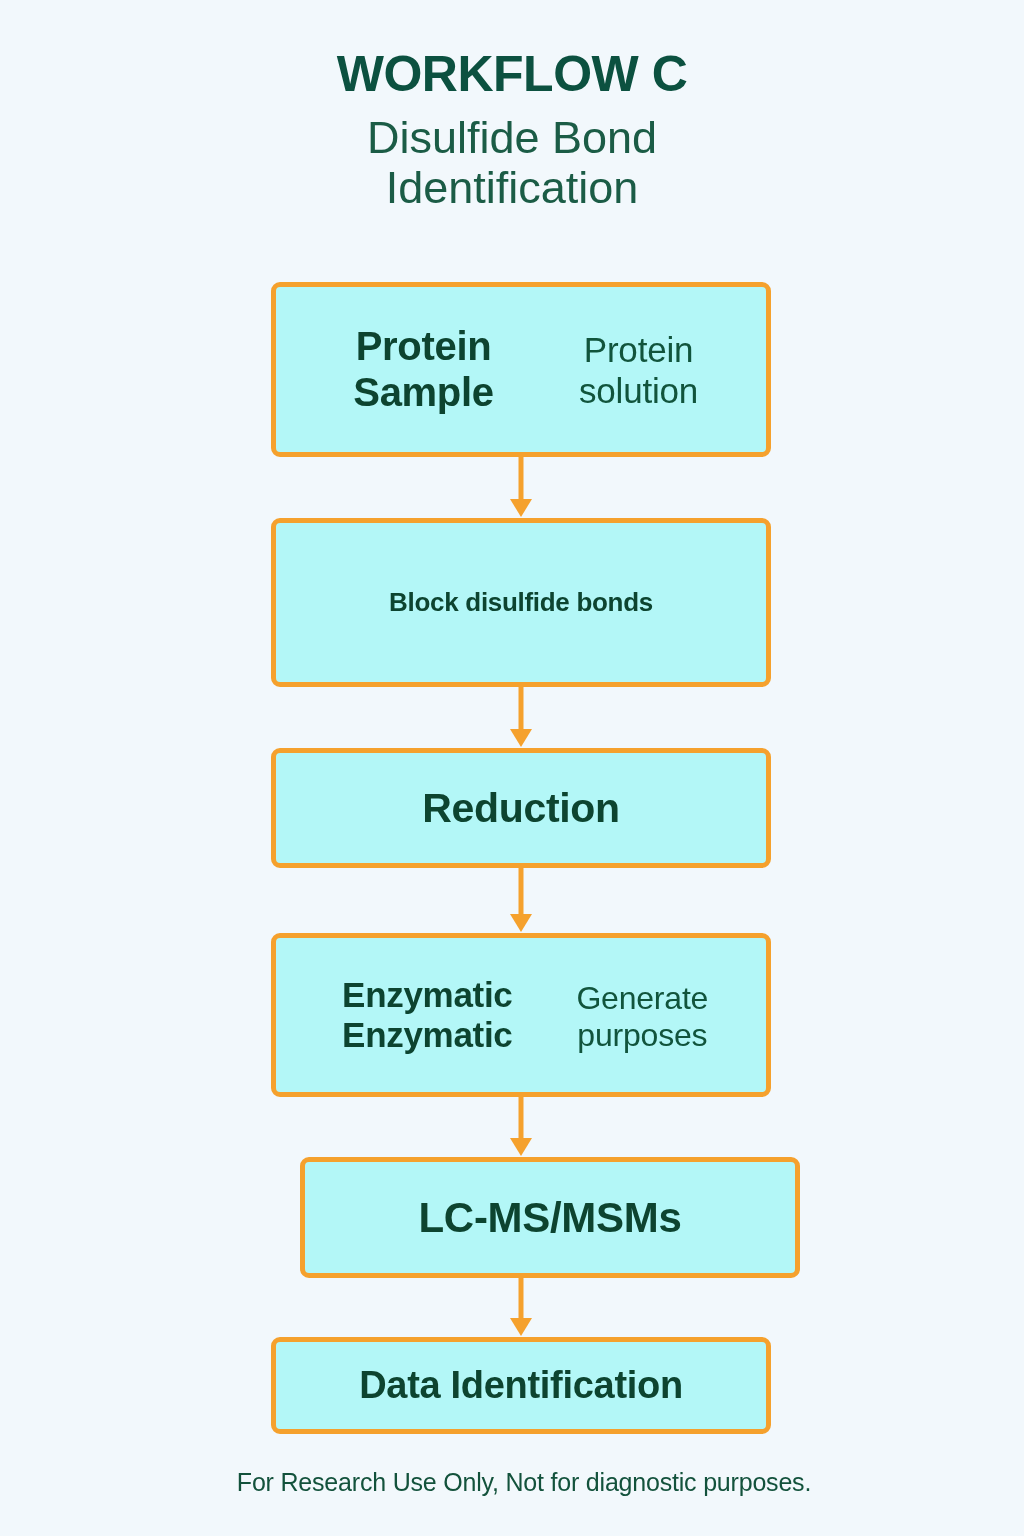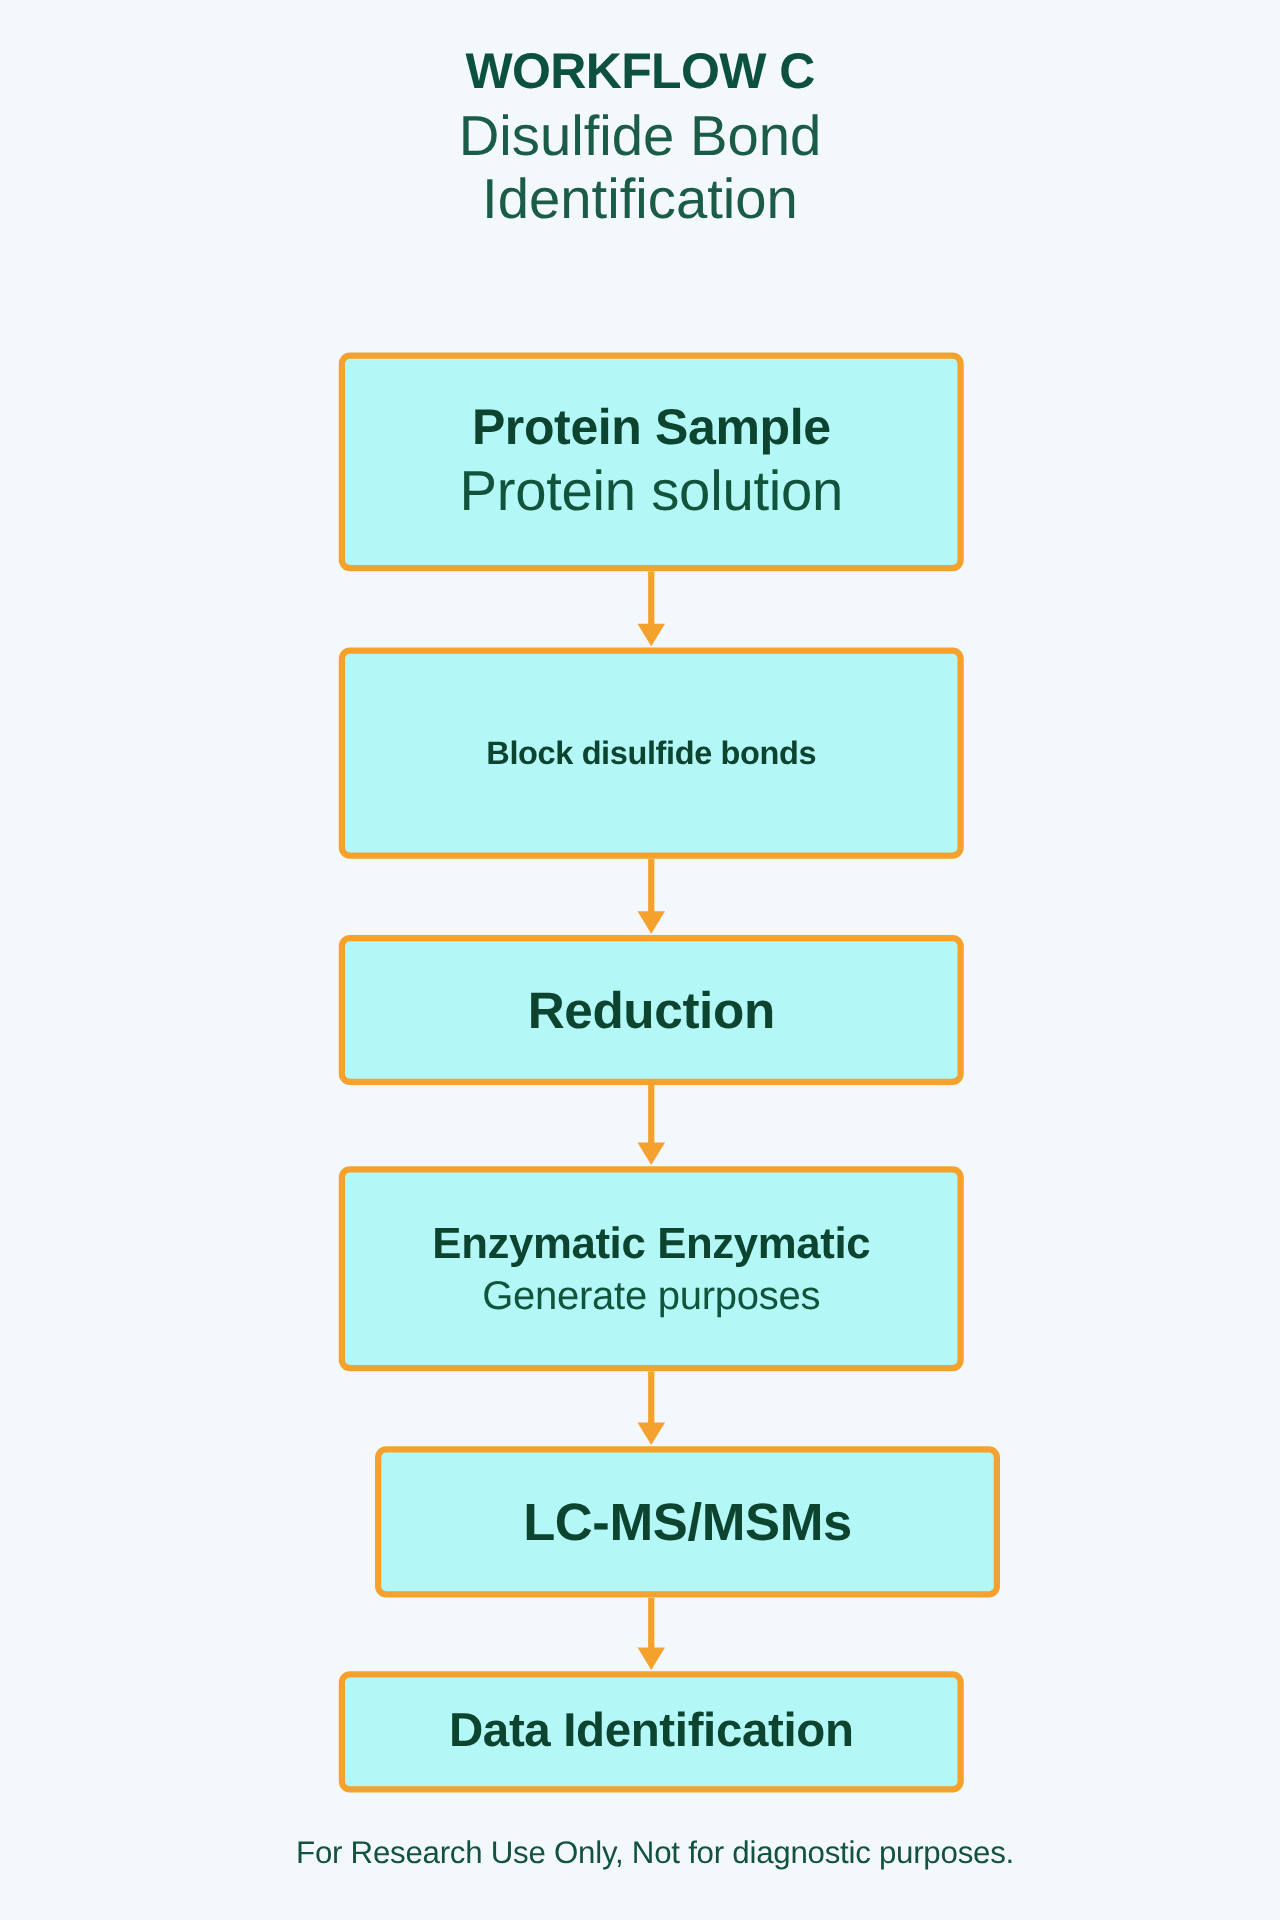--- a/index.html
+++ b/index.html
@@ -23,26 +23,26 @@
 
   
   .header {
     position: absolute;
     top: 36px;
     left: 0;
     width: 1024px;
     text-align: center;
   }
   .title-main {
-    font-size: 40px;
+    font-size: 50px;
     font-weight: bold;
     color: #0c5140;
     letter-spacing: -0.5px;
     line-height: 1.06;
-    margin: 0;
+    margin: 12px;
   }
   .title-sub {
     font-size: 45px;
     font-weight: normal;
     color: #1b5c46;
     line-height: 1.10;
     margin: 6px 0 0 0;
     padding: 0 220px;
   }
 
@@ -55,21 +55,20 @@
   }
 
   .node {
     position: relative;
     box-sizing: border-box;
     width: 500px;
     background: #b3f7f7;
     border: 5px solid #f5a12d;
     border-radius: 9px;
     display: flex;
-    flex-direction: column;
     align-items: center;
     justify-content: center;
     text-align: center;
     padding: 6px 30px;
   }
 
   .node-title {
     color: #0d4430;
     font-weight: bold;
     line-height: 1.14;
@@ -78,21 +77,21 @@
   .node-sub {
     color: #11543c;
     font-weight: normal;
     line-height: 1.16;
     letter-spacing: -0.2px;
   }
 
   
   .n1 { height: 175px; }
   .n1 .node-title { font-size: 40px; }
-  .n1 .node-sub   { font-size: 45px; margin-top: 2px; }
+  .n1 .node-sub   { font-size: 35px; margin-top: 2px; }
 
   .n2 { height: 169px; }
   .n2 .node-title { font-size: 26px; }
 
   .n3 { height: 120px; }
   .n3 .node-title { font-size: 41px; }
 
   .n4 { height: 164px; }
   .n4 .node-title { font-size: 35px; }
   .n4 .node-sub   { font-size: 32px; margin-top: 4px; }

